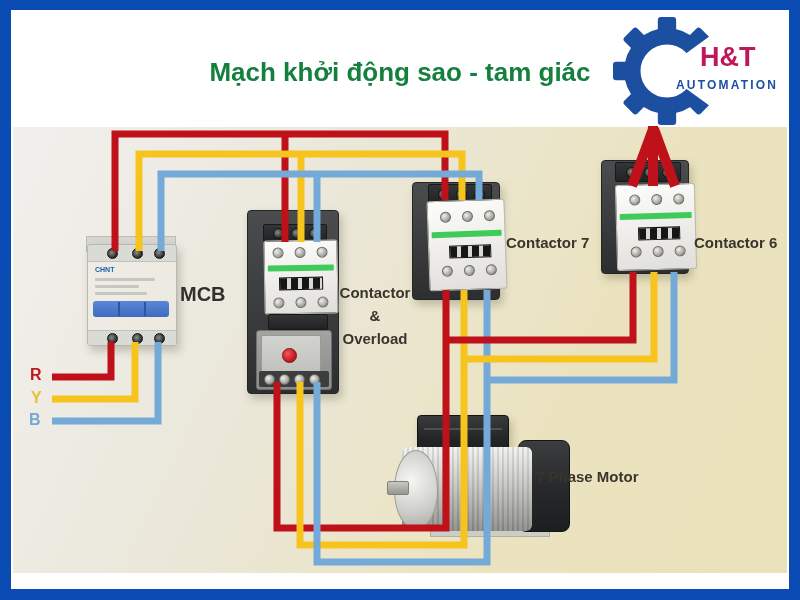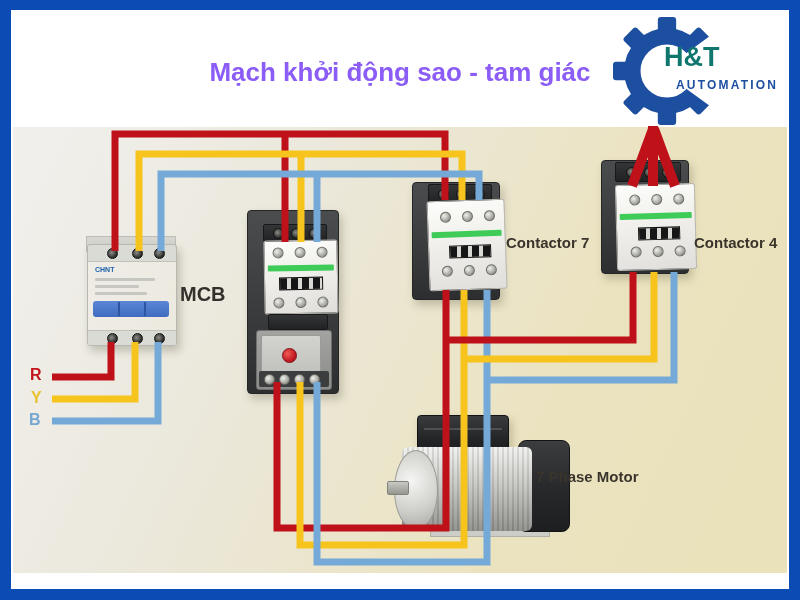--- a/index.html
+++ b/index.html
@@ -2,25 +2,25 @@
 <html><head>
 <meta charset="utf-8">
 <style>
   html,body{margin:0;padding:0;}
   body{width:800px;height:600px;font-family:"Liberation Sans",sans-serif;}
   .frame{position:relative;width:800px;height:600px;background:#0a4cb3;overflow:hidden;}
   .inner{position:absolute;left:11px;top:10px;right:11px;bottom:11px;background:#ffffff;}
   .canvas{position:absolute;left:-11px;top:-10px;width:800px;height:600px;}
 
   .title{position:absolute;left:40px;right:40px;top:57px;text-align:center;
-         font-size:26px;font-weight:800;color:#8b5cf6;letter-spacing:0px;}
+         font-size:26px;font-weight:800;color:#15803d;letter-spacing:0px;}
 
   
   .logo-gear{position:absolute;left:612px;top:14px;width:112px;height:112px;}
-  .logo-name{position:absolute;left:664px;top:42px;font-size:27px;font-weight:800;color:#0f766e;}
+  .logo-name{position:absolute;left:700px;top:42px;font-size:27px;font-weight:800;color:#be185d;}
   .logo-sub{position:absolute;left:676px;top:78px;font-size:12px;font-weight:700;
             color:#1d4fa0;letter-spacing:2.2px;}
 
   
   .photo{position:absolute;left:13px;top:127px;width:774px;height:446px;
          background:linear-gradient(115deg,#f0efeb 4%,#ebe8dc 32%,#ebe3c0 68%,#e9e2ba 96%);}
 
   .comp{position:absolute;}
   .shadowed{box-shadow:3px 5px 8px rgba(60,55,30,0.25);}
 
@@ -220,19 +220,24 @@
           <polyline points="653,129 632,186" fill="none" stroke="#bf1119" stroke-width="10" stroke-linejoin="miter" stroke-linecap="butt"></polyline>
           <polyline points="653,126 653,186" fill="none" stroke="#bf1119" stroke-width="10" stroke-linejoin="miter" stroke-linecap="butt"></polyline>
           <polyline points="654,129 675,186" fill="none" stroke="#bf1119" stroke-width="10" stroke-linejoin="miter" stroke-linecap="butt"></polyline>
         </svg>
 
    <span class="ph ph-r" style="left:30px;top:366px;">R</span>
    <span class="ph ph-y" style="left:31px;top:389px;">Y</span>
    <span class="ph ph-b" style="left:29px;top:411px;">B</span>
 
    <div class="lbl lbl-mcb" style="left:180px;top:283px;">MCB</div>
+   <div class="lbl lbl-co" style="left:333px;top:281px;">
+     <div>Contactor</div>
+     <div>&amp;</div>
+     <div>Overload</div>
+   </div>
    <div class="lbl" style="left:506px;top:234px;">Contactor 7</div>
-   <div class="lbl" style="left:694px;top:234px;">Contactor 4</div>
+   <div class="lbl" style="left:694px;top:234px;">Contactor 6</div>
    <div class="lbl" style="left:536px;top:468px;">7 Phase Motor</div>
 
   </div>
  </div>
 </div>
 
 </body></html>

